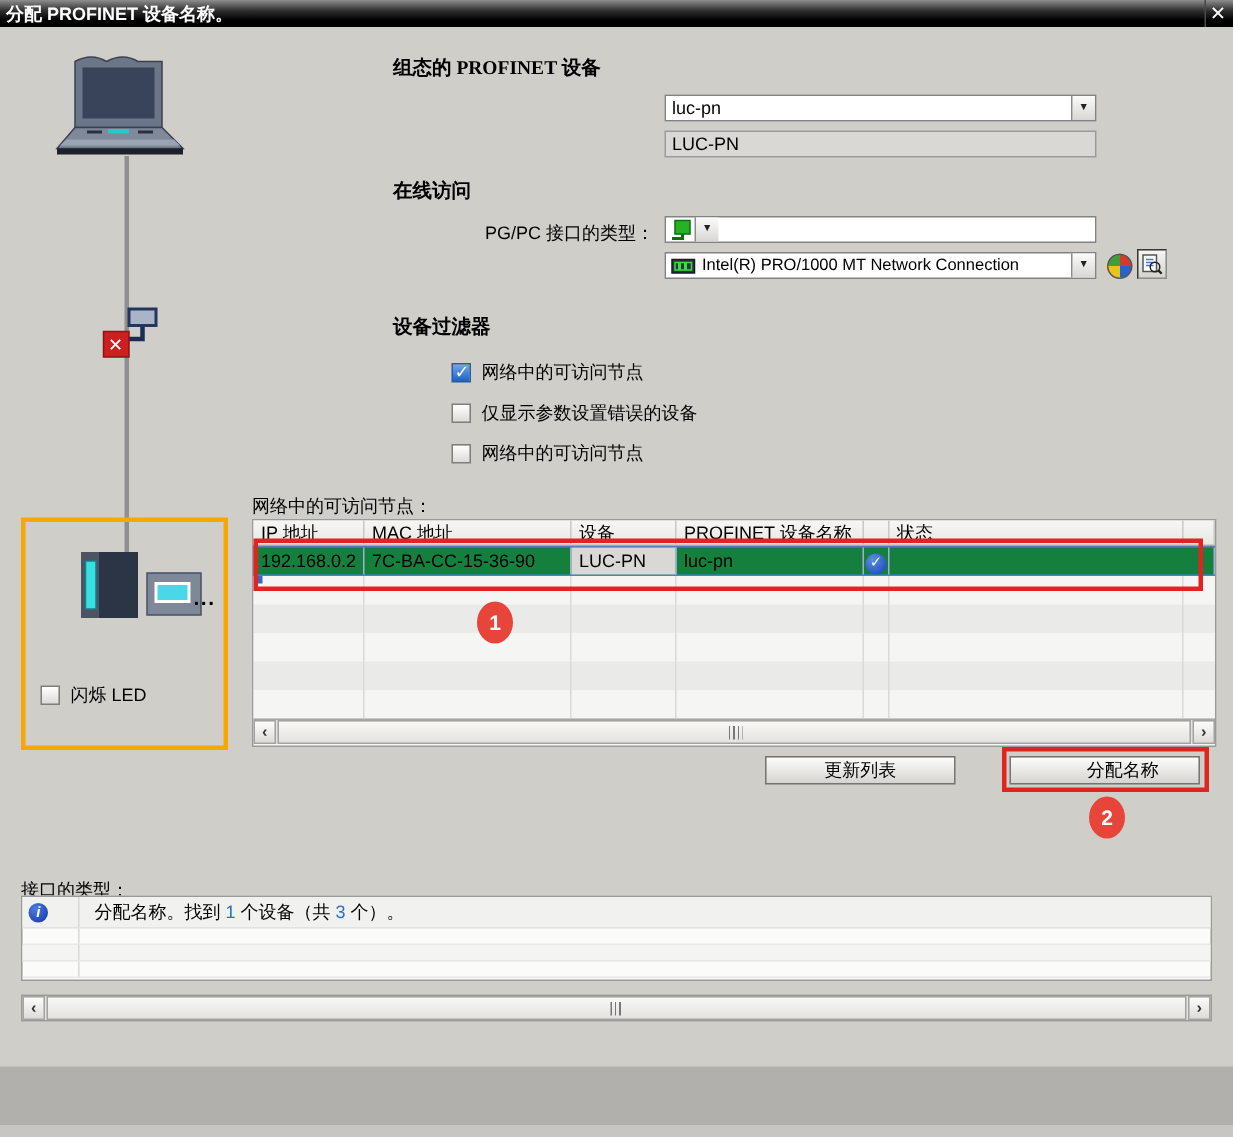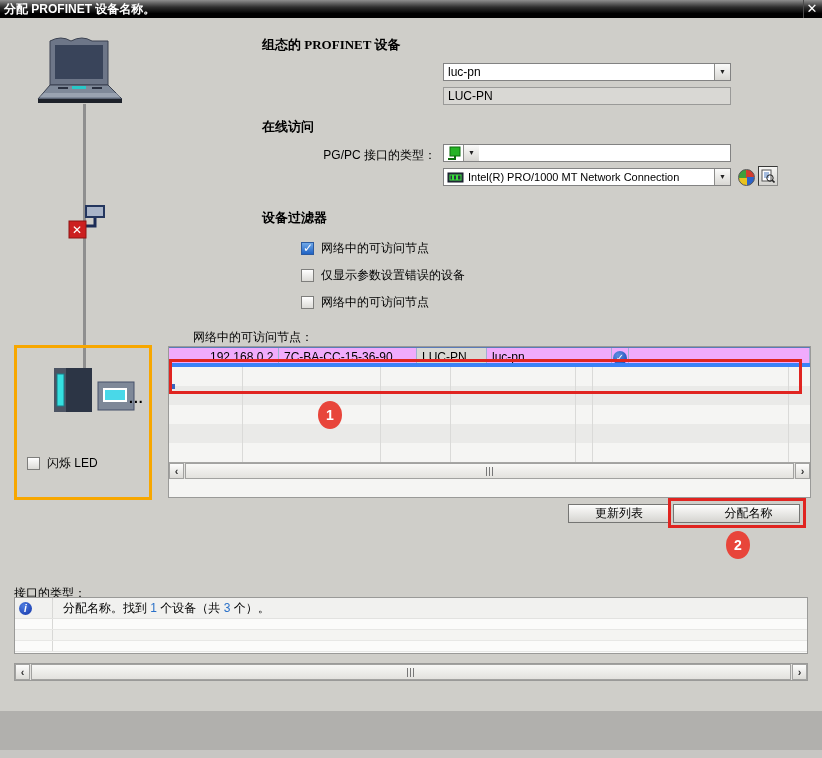--- a/index.html
+++ b/index.html
@@ -53,21 +53,21 @@
   .tbl-caption { position:absolute; font-size:12px; }
   .tbl { position:absolute; left:168px; top:346px; width:643px; height:152px;
     border:1px solid #9a9a98; background:#f5f5f3; }
   .trow { display:flex; height:19px; line-height:18px; font-size:12px; }
   .thead { height:17px; line-height:16px; background:linear-gradient(#f6f6f4,#e7e7e4);
     border-bottom:1px solid #a8a8a6; }
   .thead .cell { border-right:1px solid #c8c8c6; }
   .cell { padding-left:5px; overflow:hidden; white-space:nowrap; border-right:1px solid #dadad8; }
   .c0{width:74px}.c1{width:138px}.c2{width:70px}.c3{width:125px}
   .c4{width:17px; padding-left:1px}.c5{width:196px}.c6{flex:1; border-right:none}
-  .row-sel { background:#f0abfc; border-top:1px solid #5a7bb8; border-bottom:4px solid #3b82f6; height:20px;padding-left:36px; }
+  .row-sel { background:#15803d; border-top:1px solid #5a7bb8; border-bottom:1px solid #3b82f6; height:20px; }
   .row-sel .cell { border-right:1px solid #9fb0d2; }
   .row-sel .cell.dev { background:#d9d8d4; }
   .row-e1 { background:#f5f5f3; } .row-e2 { background:#eaeae8; }
   .sel-handle { position:absolute; left:1px; top:37px; width:5px; height:5px; background:#3a66c0; }
   .ok-badge { display:inline-block; width:14px; height:14px; border-radius:50%; margin-top:2px;
     background:radial-gradient(circle at 35% 30%, #5d8ee0, #1341b4); color:#fff; font-size:10px;
     font-weight:bold; text-align:center; line-height:14px; }
 
   
   .hscroll { display:flex; height:17px; border-top:1px solid #a6a6a4; background:#e4e3e0; }
@@ -209,23 +209,32 @@
   </div>
   <div class="cb-row" style="left:301px;top:267px;">
     <span class="cb"></span>
     <span>仅显示参数设置错误的设备</span>
   </div>
   <div class="cb-row" style="left:301px;top:294px;">
     <span class="cb"></span>
     <span>网络中的可访问节点</span>
   </div>
 
-  <div class="tbl-caption" style="left:168px;top:329px;margin-left:25px;">网络中的可访问节点：</div>
+  <div class="tbl-caption" style="left:168px;top:329px;">网络中的可访问节点：</div>
 
   <div class="tbl">
+    <div class="trow thead">
+      <span class="cell c0">IP 地址</span>
+      <span class="cell c1">MAC 地址</span>
+      <span class="cell c2">设备</span>
+      <span class="cell c3">PROFINET 设备名称</span>
+      <span class="cell c4"></span>
+      <span class="cell c5">状态</span>
+      <span class="cell c6"></span>
+    </div>
     <div class="trow row-sel">
       <span class="cell c0">192.168.0.2</span>
       <span class="cell c1">7C-BA-CC-15-36-90</span>
       <span class="cell c2 dev">LUC-PN</span>
       <span class="cell c3">luc-pn</span>
       <span class="cell c4"><span class="ok-badge">✓</span></span>
       <span class="cell c6"></span>
     </div>
     <div class="trow row-e1">
         <span class="cell c0"></span>
@@ -278,21 +287,21 @@
       <span class="sthumb">
           <span class="grip"></span>
         </span>
       <span class="sbtn">›</span>
     </div>
   </div>
 
   <div class="ann-box" style="left:169px;top:359px;width:633px;height:35px;"></div>
   <div class="ann-num" style="left:318px;top:401px;">1</div>
 
-  <div class="btn" style="left:568px;top:504px;width:102px;">更新列表</div>
+  <div class="btn" style="left:510px;top:504px;width:127px;">更新列表</div>
   <div class="btn" style="left:673px;top:504px;width:127px;padding-left:24px;">分配名称</div>
   <div class="ann-box" style="left:668px;top:498px;width:138px;height:30px;"></div>
   <div class="ann-num" style="left:726px;top:531px;">2</div>
 
   <div class="tbl-caption" style="left:14px;top:585px;">接口的类型：</div>
   <div class="status-tbl">
     <div class="srow msg">
       <span class="s-icon-cell">
           <span class="info-ic">i</span>
         </span>

